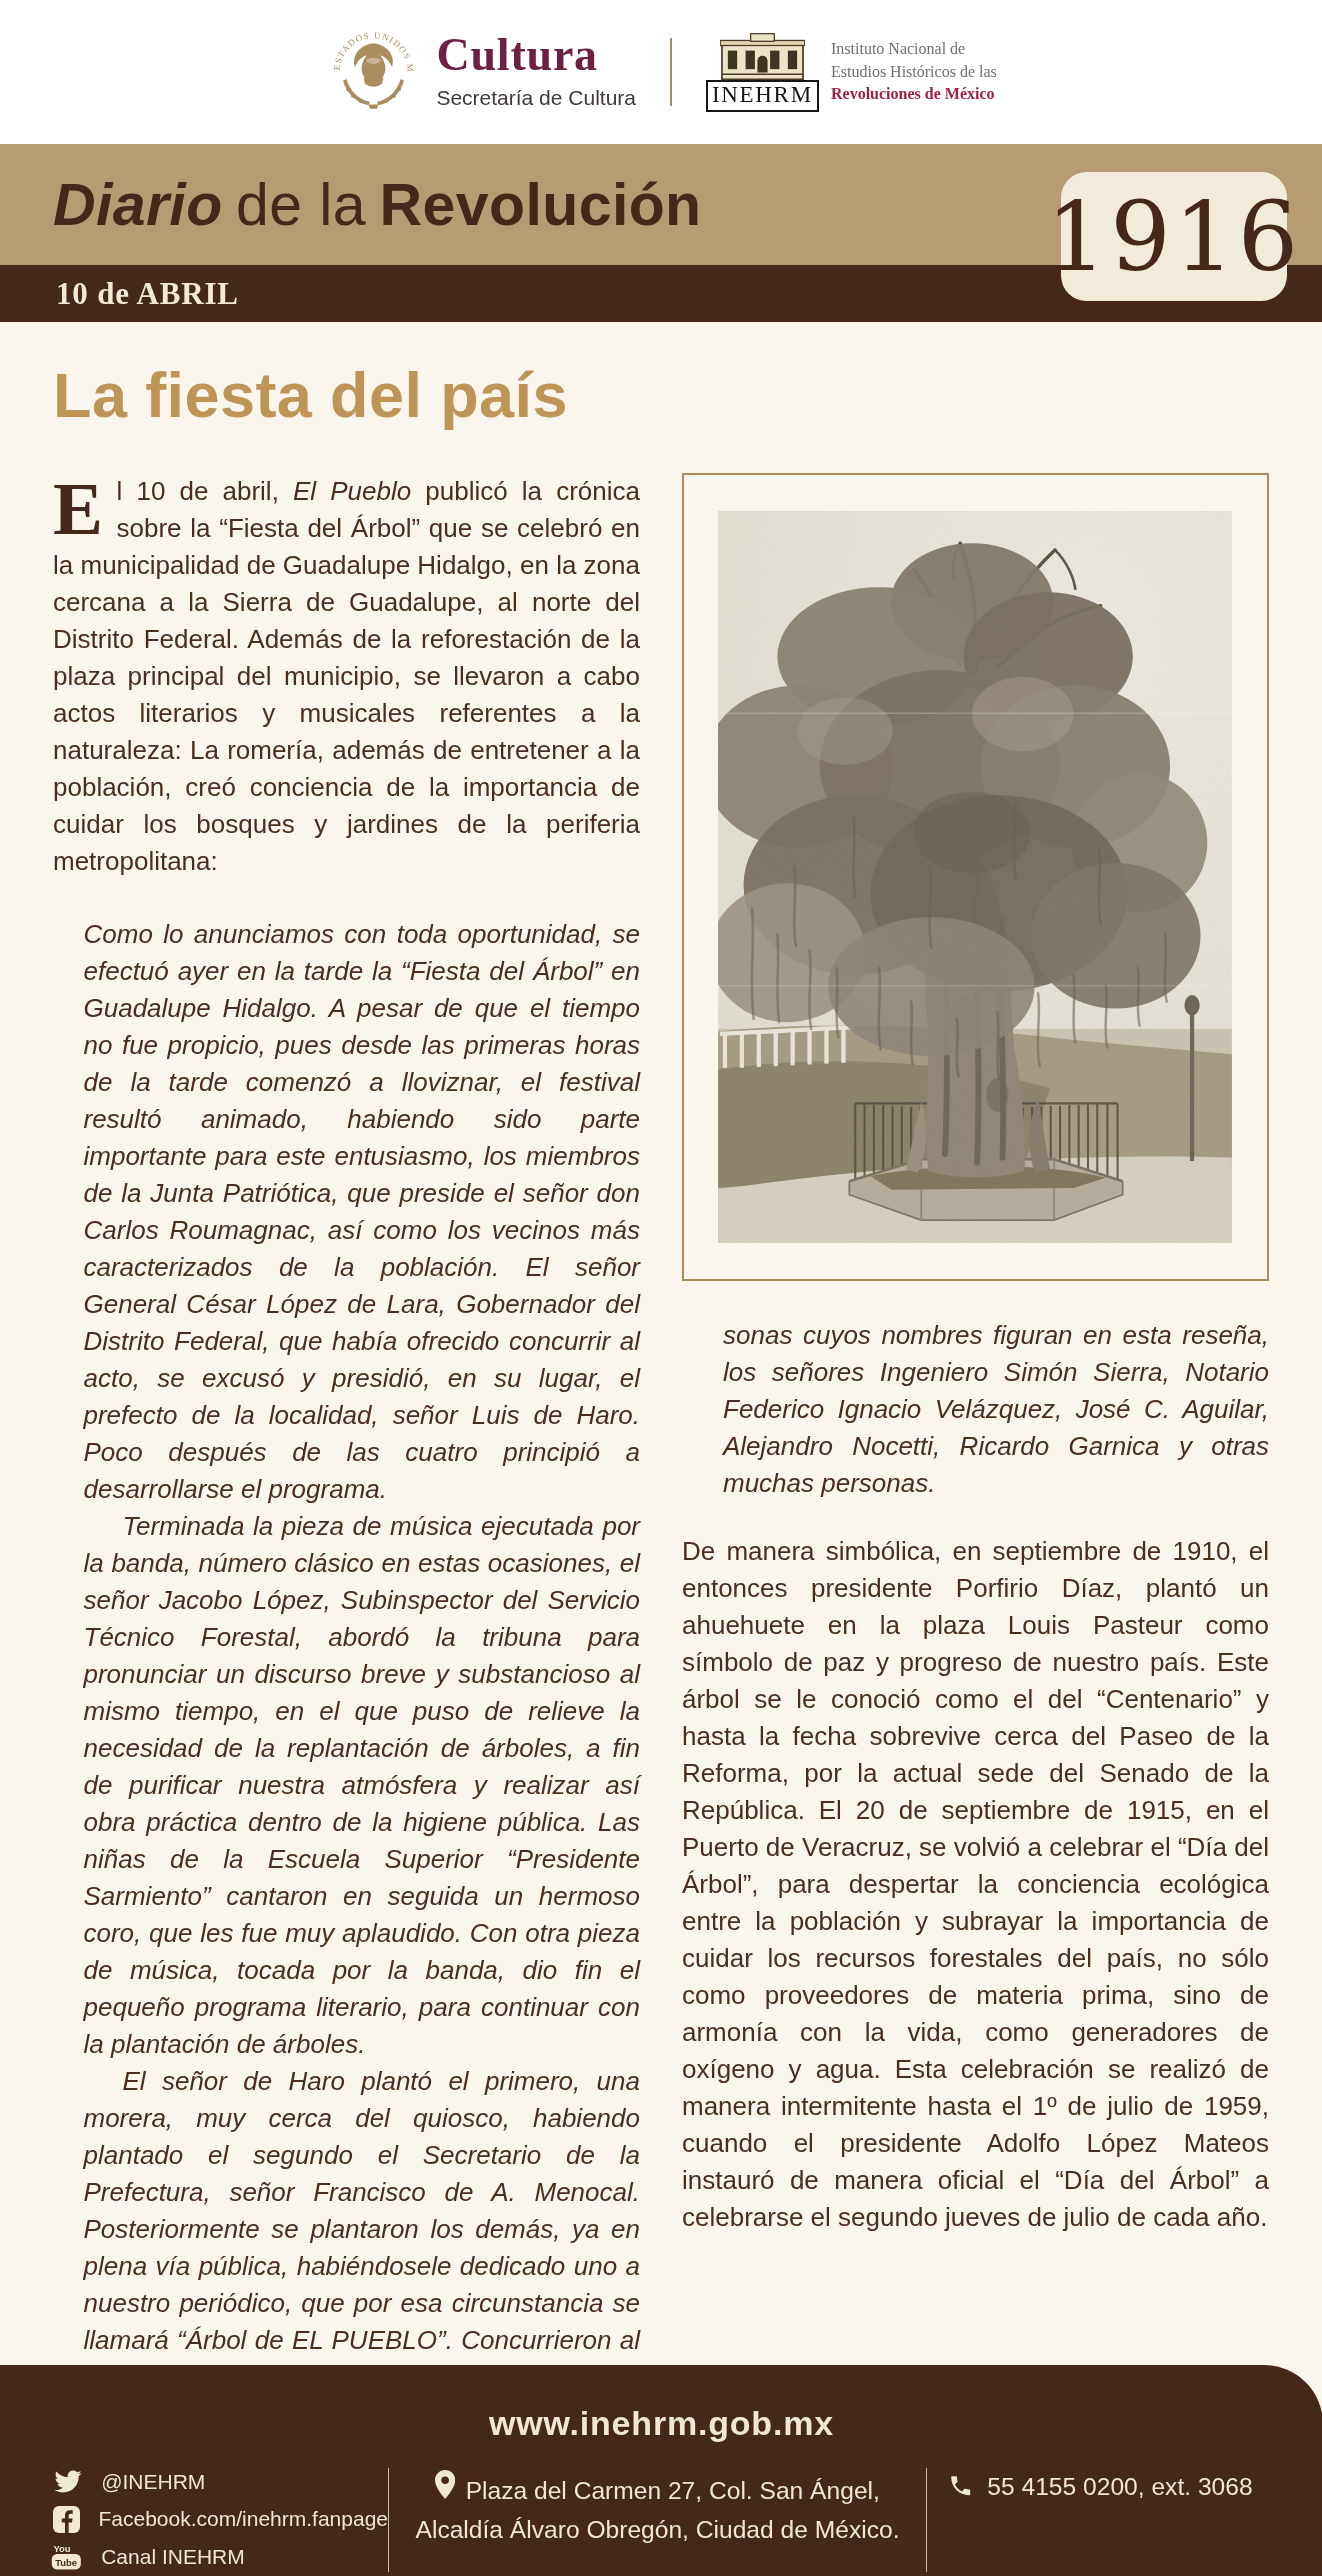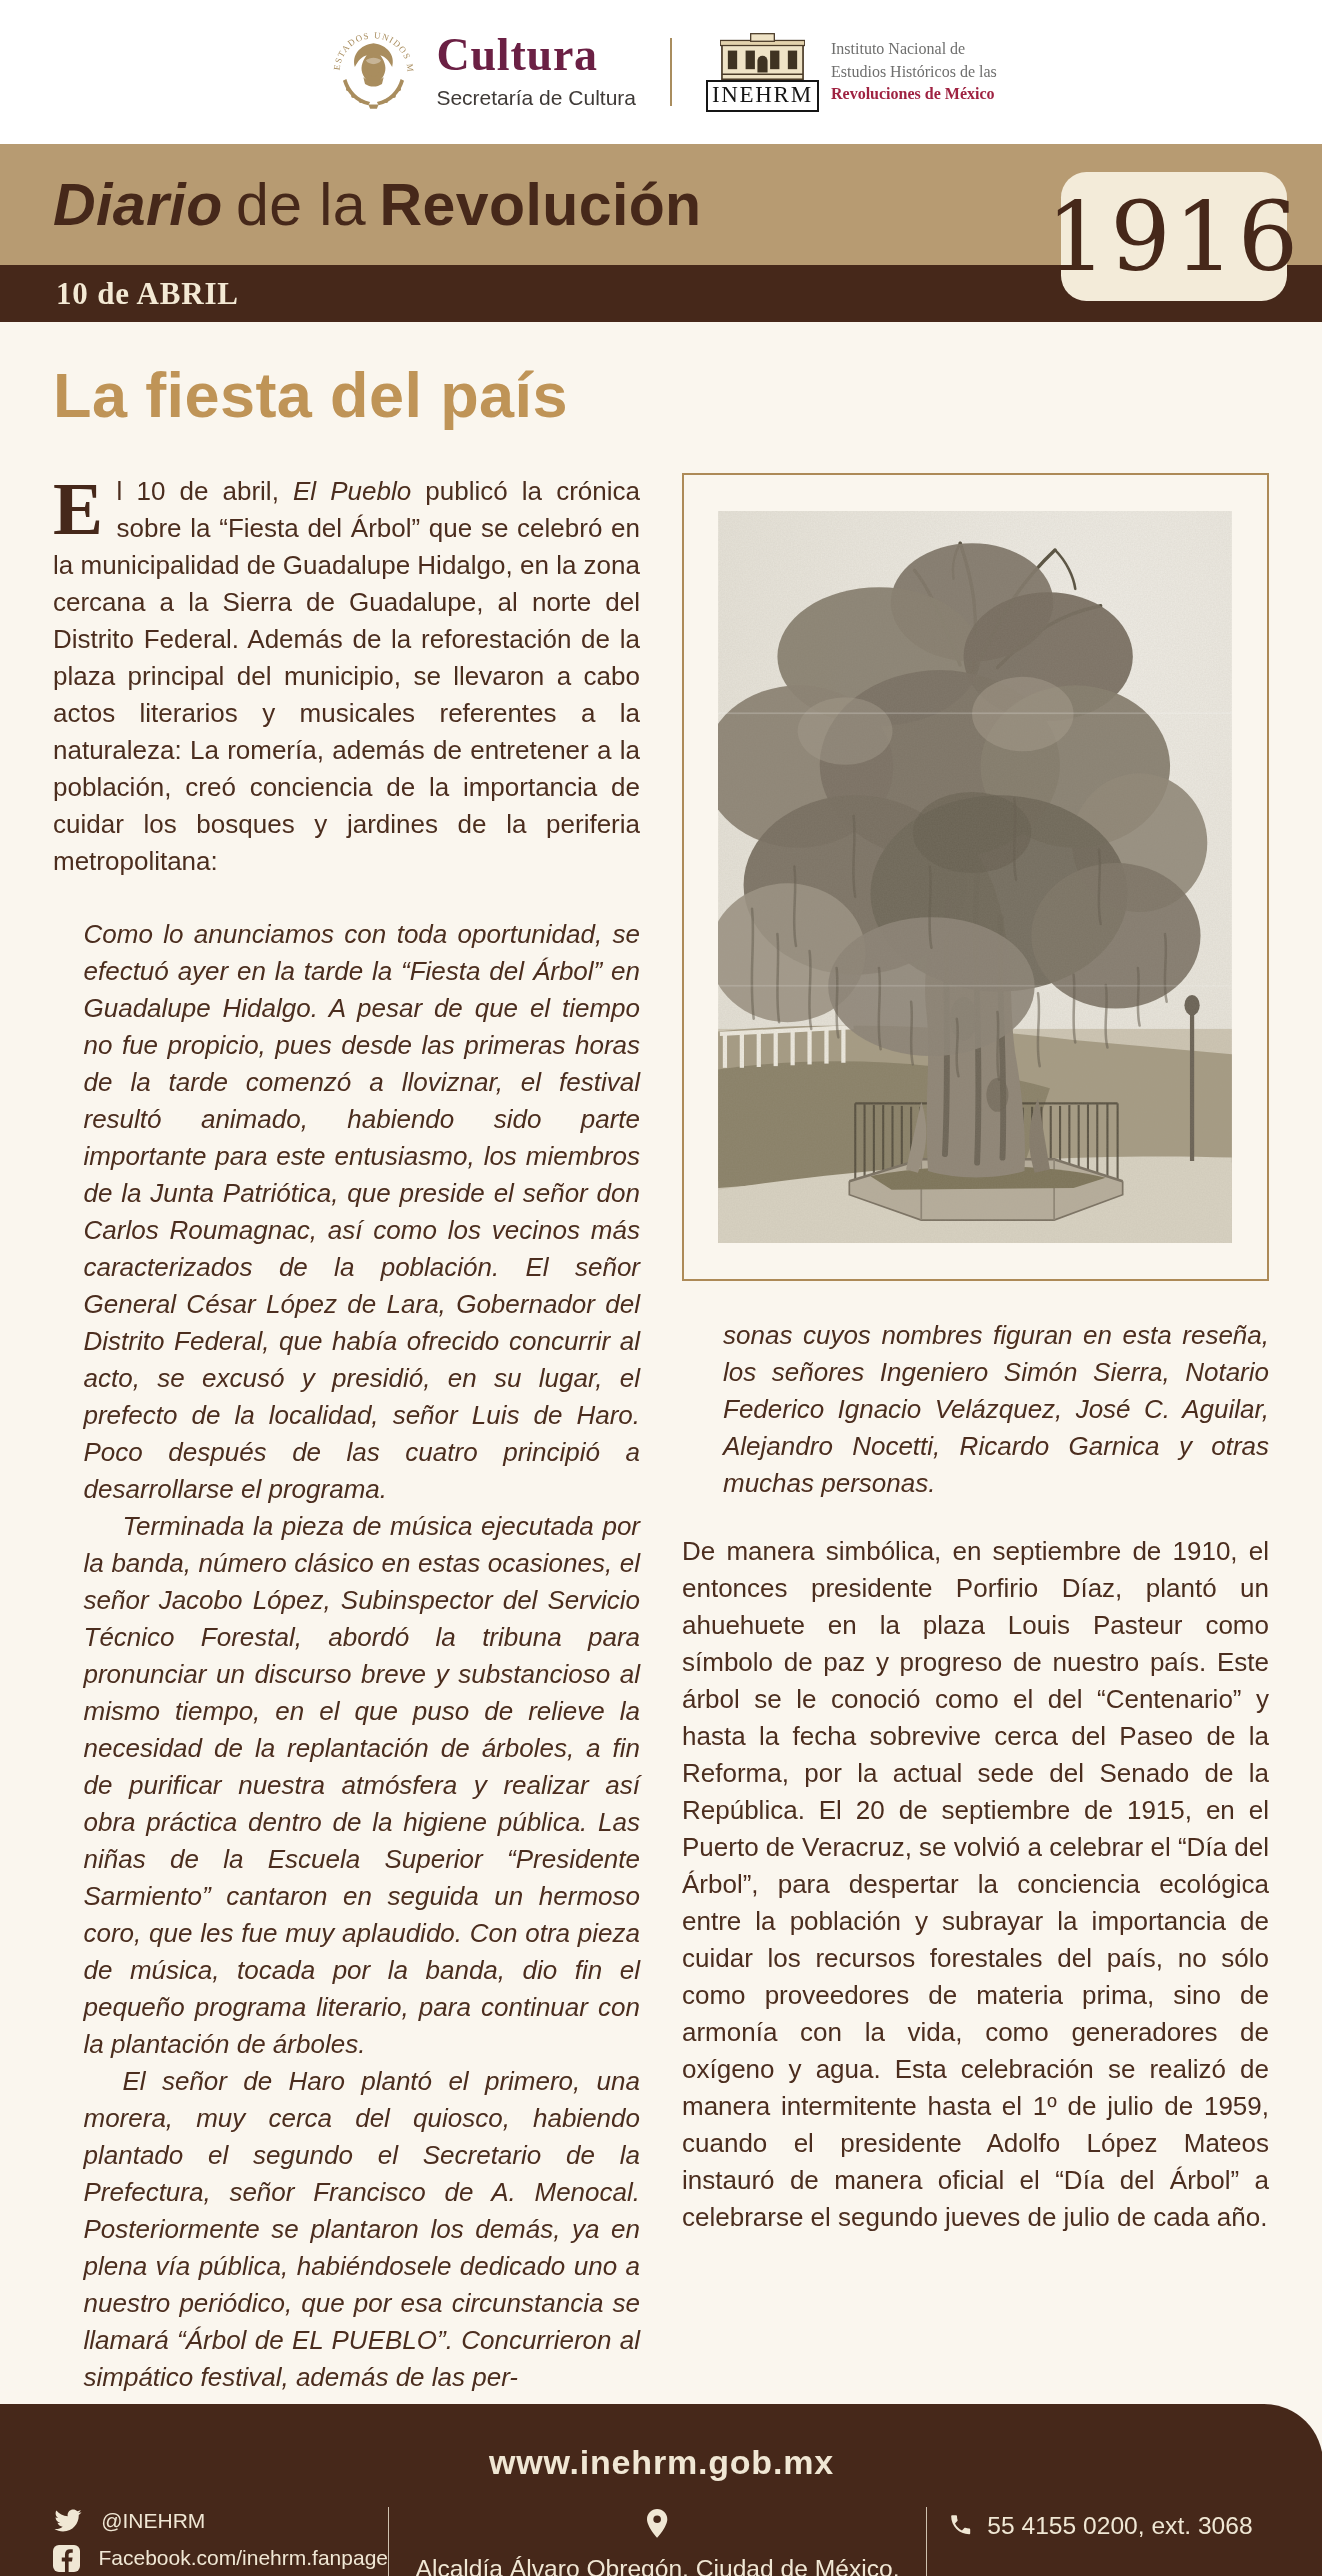--- a/index.html
+++ b/index.html
@@ -43,21 +43,21 @@
   blockquote p{margin:0;}
   blockquote p.indent{text-indent:39px;}
   blockquote.cont{margin:36px 0 0 41px;}
 
   figure{margin:0;border:2.5px solid #ad8a57;padding:36px 34px;}
   figure svg{display:block;width:514px;height:732px;}
   figcaption{margin-top:24px;text-align:center;font-size:23px;line-height:32px;color:#4a2d1e;}
   .main-p{margin:30.5px 0 0;}
 
   
-  footer{position:absolute;left:0;right:0;bottom:0;height:172px;background:#46281a;
+  footer{position:absolute;left:0;right:0;bottom:0;height:211px;background:#46281a;
          border-top-right-radius:59px;color:#f0e7d4;}
   .website{text-align:center;padding-top:39px;font-size:34px;font-weight:700;letter-spacing:0.8px;}
   .footer-row{display:flex;align-items:stretch;margin-top:25.4px;padding:0 49px;}
   .cell-social{width:339px;display:flex;flex-direction:column;gap:10.2px;font-size:21px;}
   .social-item{display:flex;align-items:center;gap:15.2px;}
   .social-item .ic{width:37px;display:flex;justify-content:center;}
   .cell-address{flex:1;border-left:1.7px solid rgba(240,231,212,.8);border-right:1.7px solid rgba(240,231,212,.8);
                 text-align:center;font-size:24.6px;line-height:39px;padding:1.7px 15.2px 0;}
   .addr-row{display:flex;align-items:center;justify-content:center;gap:10.2px;}
   .cell-phone{width:347px;display:flex;align-items:flex-start;justify-content:center;gap:13.5px;
@@ -333,20 +333,21 @@
           <span>Canal INEHRM</span>
         </div>
       </div>
       <div class="cell-address">
         <div class="addr-row">
           <span>
             <svg width="20.3" height="29" viewBox="0 0 24 34">
                 <path fill="#f0e7d4" d="M12 0C5.4 0 0 5.4 0 12c0 9 12 22 12 22s12-13 12-22C24 5.4 18.6 0 12 0zm0 16.5A4.5 4.5 0 1 1 12 7.5a4.5 4.5 0 0 1 0 9z"></path>
               </svg>
           </span>
+          <span>Plaza del Carmen 27, Col. San Ángel,</span>
         </div>
         <div>Alcaldía Álvaro Obregón, Ciudad de México.</div>
       </div>
       <div class="cell-phone">
         <span>
           <svg width="25.4" height="25.4" viewBox="0 0 24 24">
               <path fill="#f0e7d4" d="M6.62 10.79c1.44 2.83 3.76 5.14 6.59 6.59l2.2-2.2c.27-.27.67-.36 1.02-.24 1.12.37 2.33.57 3.57.57.55 0 1 .45 1 1V20c0 .55-.45 1-1 1-9.39 0-17-7.61-17-17 0-.55.45-1 1-1h3.5c.55 0 1 .45 1 1 0 1.25.2 2.45.57 3.57.11.35.03.74-.25 1.02l-2.2 2.2z"></path>
             </svg>
         </span>
         <span>55 4155 0200, ext. 3068</span>

